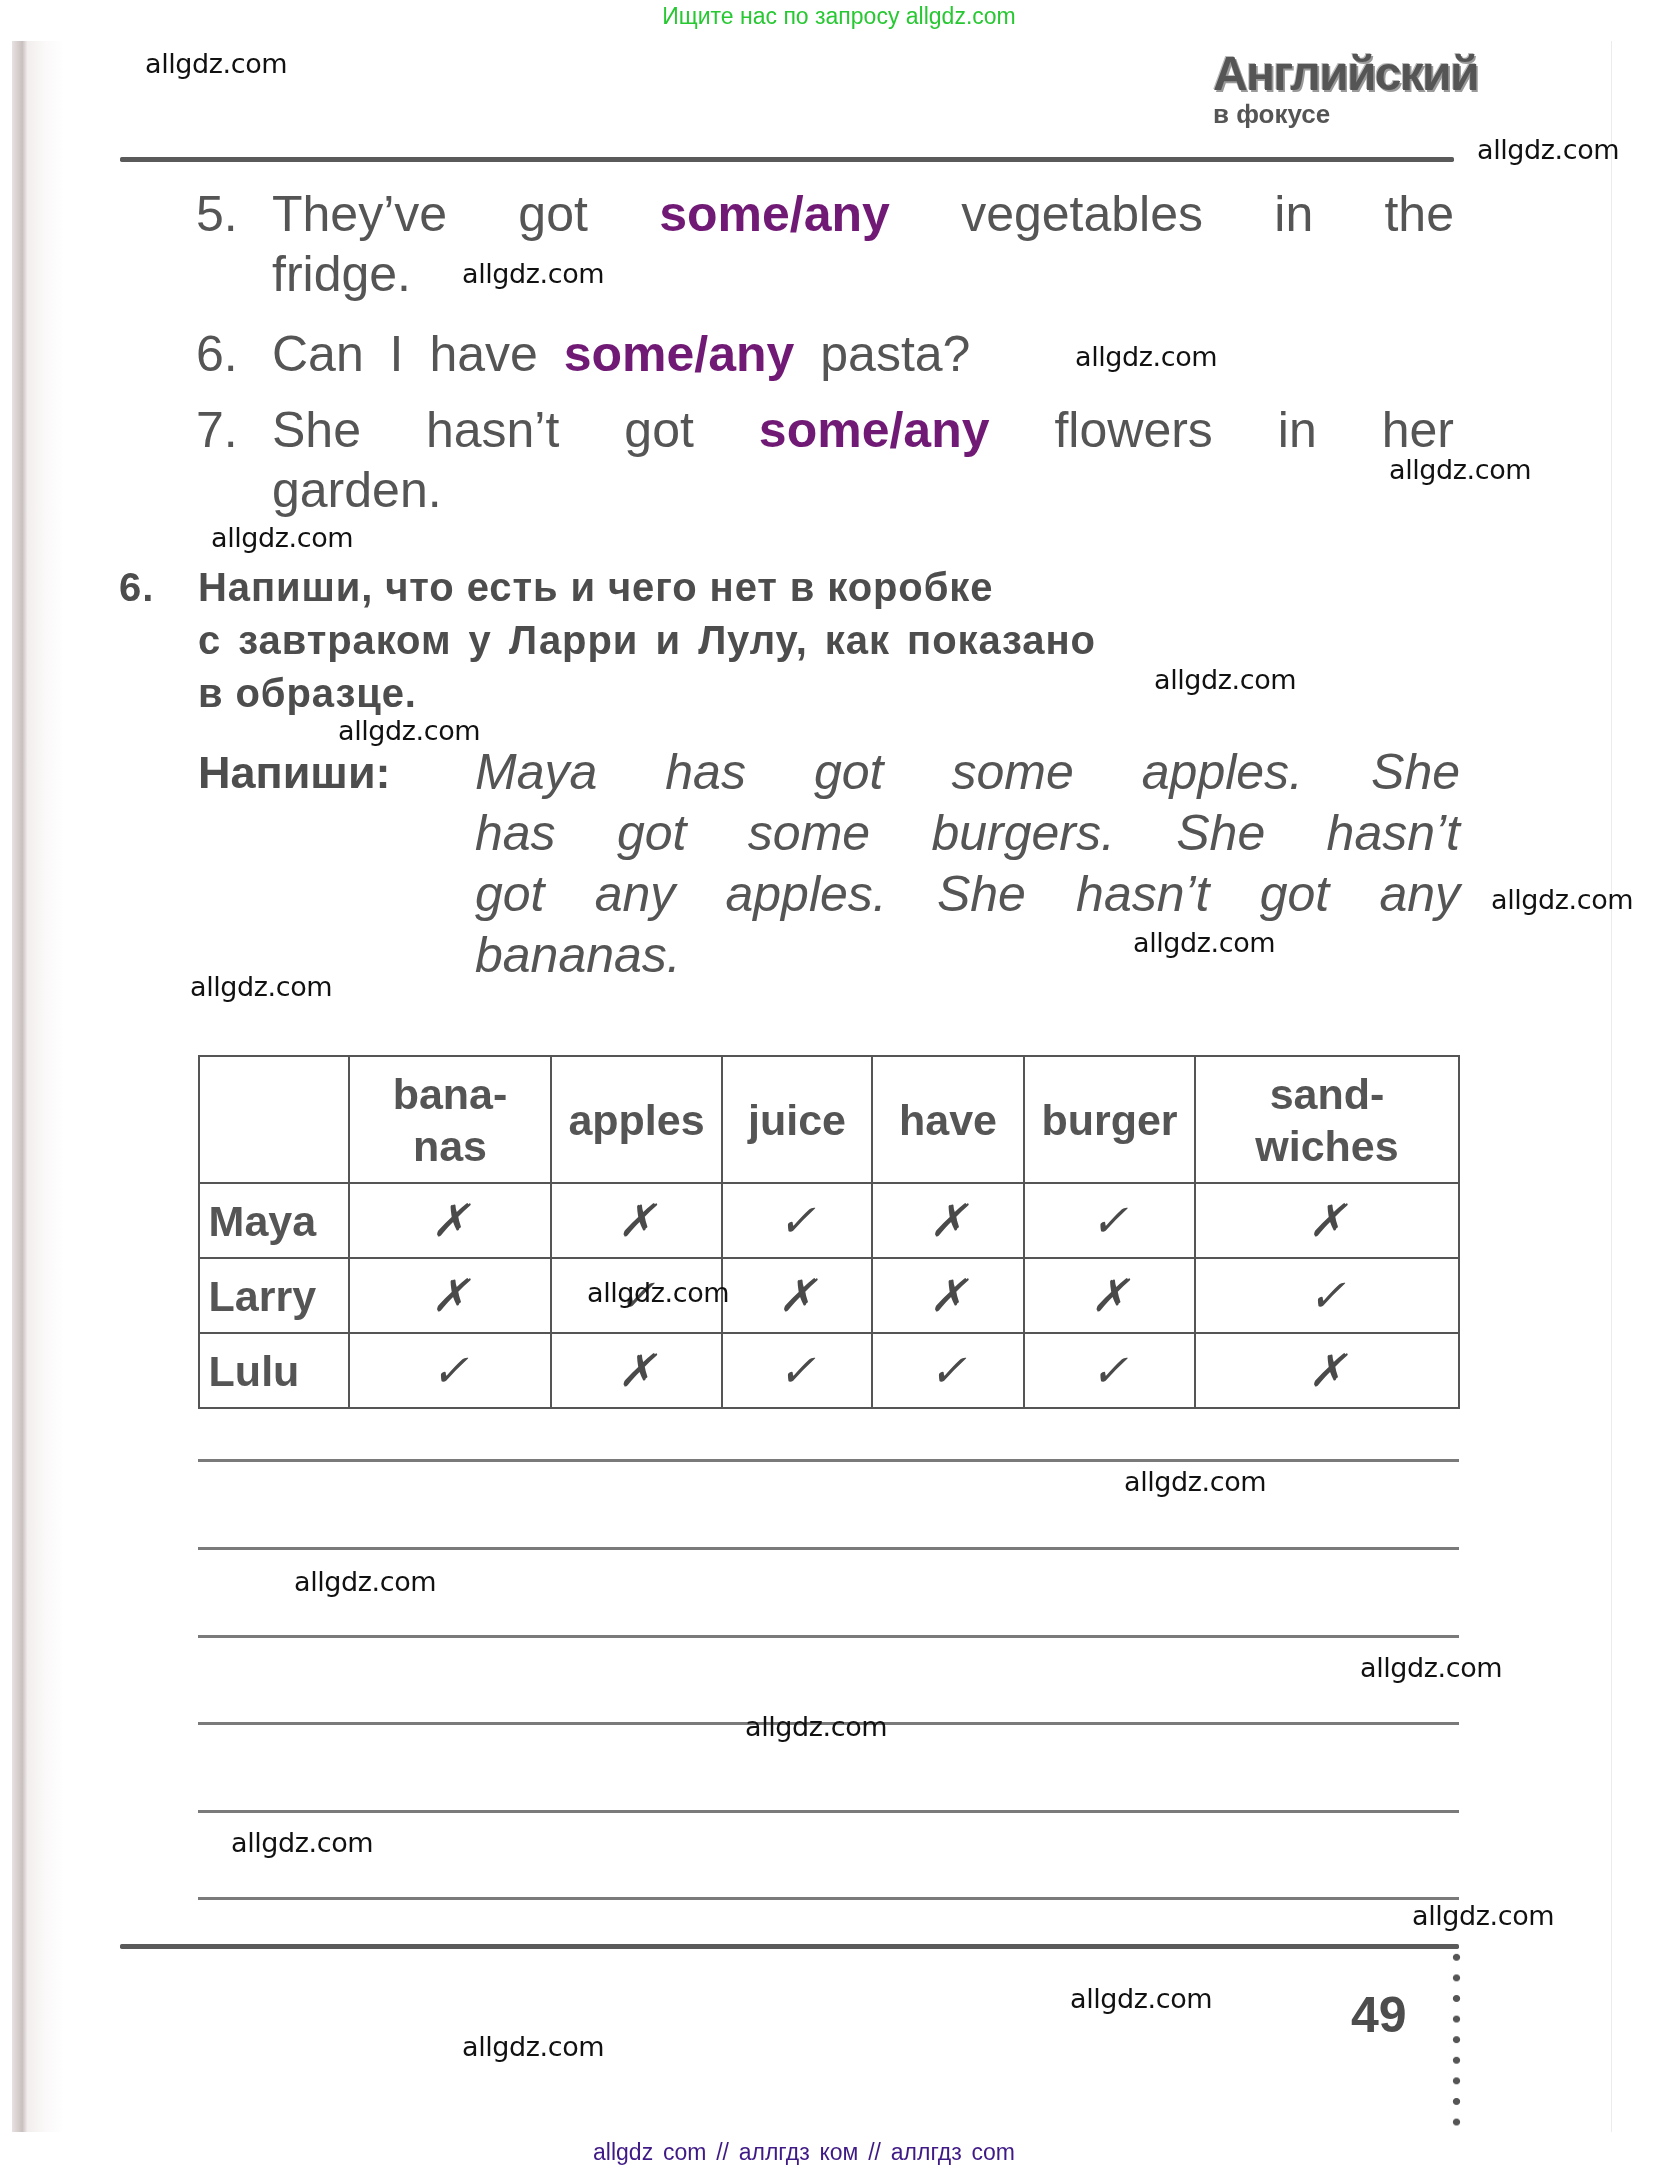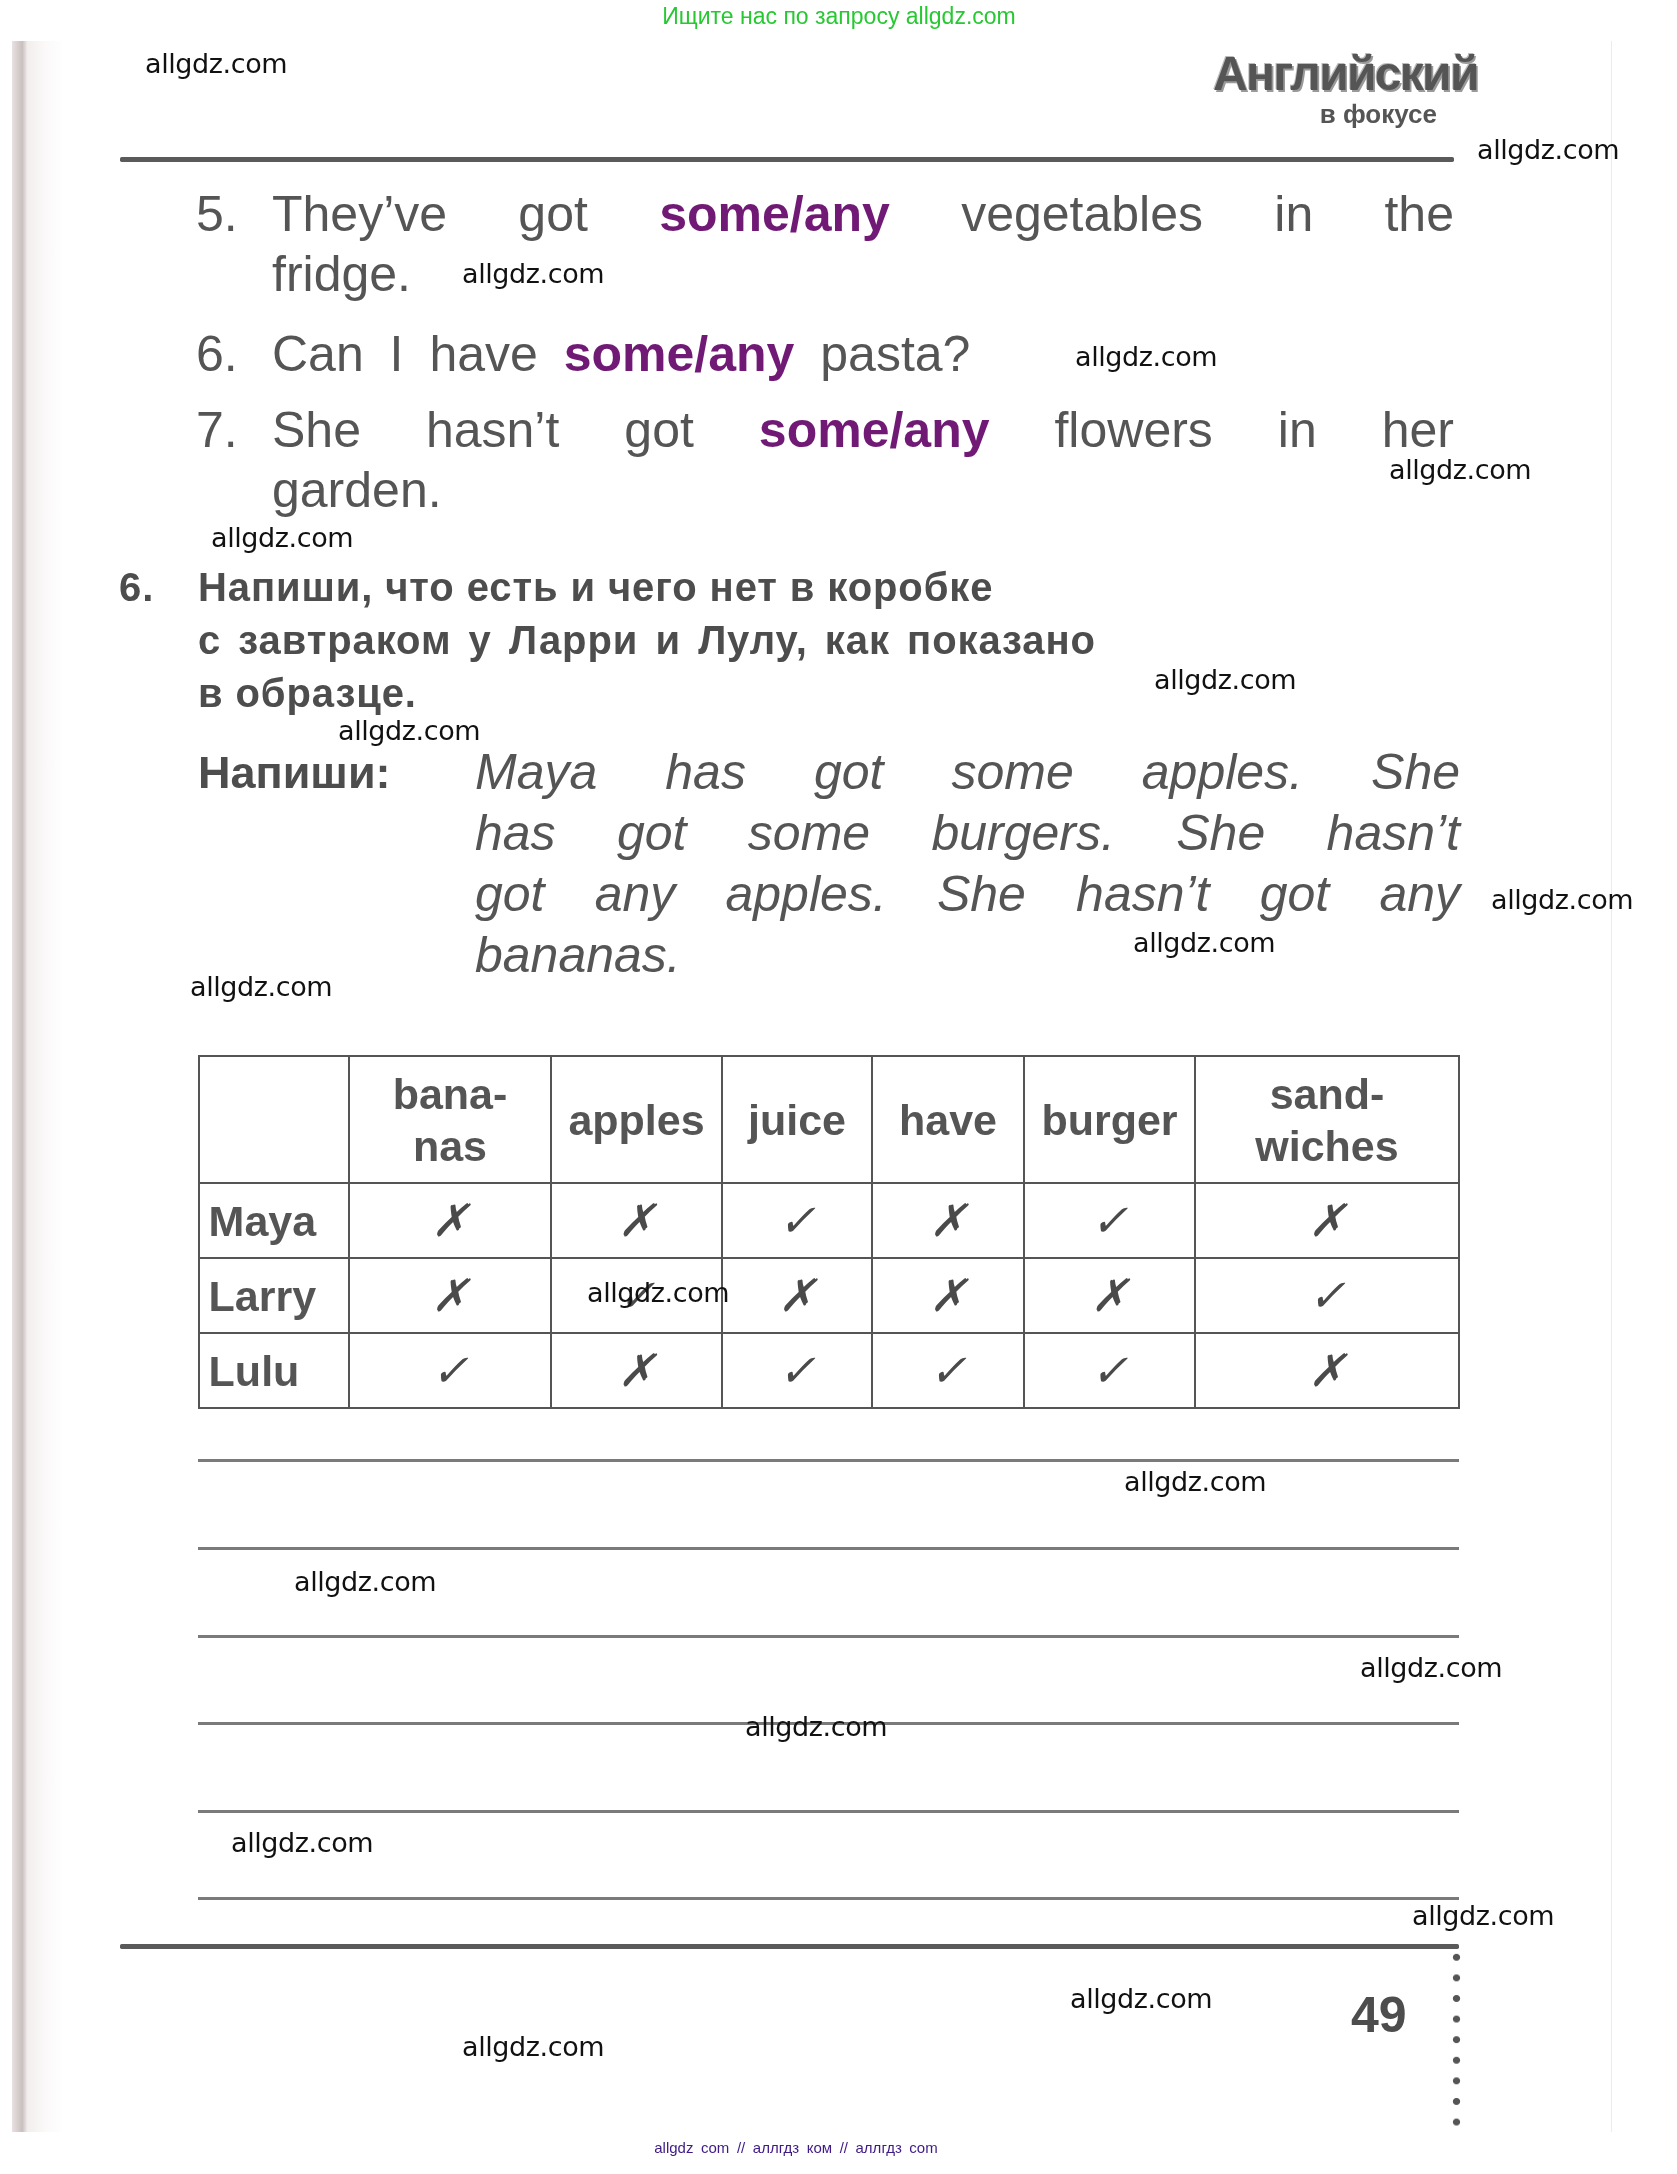--- a/index.html
+++ b/index.html
@@ -1,26 +1,26 @@
 <!DOCTYPE html>
 <html style="font-size:13.8px"><head>
 <meta charset="utf-8">
 <style>
   html, body { margin:0; padding:0; }
   body { width:1678px; height:2174px; position:relative; background:#ffffff; overflow:hidden;
          font-family:"Liberation Sans", sans-serif; color:#4a4a4a; }
   .abs { position:absolute; }
   .top-banner { left:0; width:1678px; top:3.4px; text-align:center; font-size:23px; color:#27c832; }
-  .bottom-banner { left:0; width:1592px; top:2139px; text-align:center; font-size:15px; color:#3f1a86; word-spacing:3.4px; }
+  .bottom-banner { left:8px; width:1592px; top:2139px; text-align:center; font-size:23px; color:#3f1a86; word-spacing:3.4px; }
   .page { left:12px; top:41px; width:1599px; height:2091px; background:#fff; border-right:1.7px solid #ececec; }
   .binding { left:12px; top:41px; width:52px; height:2091px;
              background:linear-gradient(to right,#e9e2e2 0px,#c9bfbf 10.3px,#f3eeee 15.5px,#fbf9f9 34px,#ffffff 52px); }
   .rule { height:5.2px; background:#5a5a5a; border-radius:1.7px; }
   .thin-rule { height:2.6px; background:#7a7a7a; }
-  .logo { left:1213px; top:50px; width:224px; text-align:right; color:#555; }
+  .logo { left:1213px; top:50px; width:224px; text-align:left; color:#555; }
   .logo-main { font-size:48px; font-weight:bold; letter-spacing:-1.7px; line-height:48px;
                text-shadow:1.7px 1.7px 0 #999, -0.9px -0.9px 0 #bbb; }
   .logo-sub { font-size:26px; font-weight:bold; line-height:27.5px; margin-top:3.4px; }
   .wm { font-size:27px; color:#111; font-family:"DejaVu Sans", sans-serif; letter-spacing:-0.4px; }
   .ex { font-size:50px; color:#555; line-height:60px; }
   .ex b { color:#701a75; }
   .num { position:absolute; left:0; }
   .just { text-align:justify; text-align-last:justify; }
   .task-h { font-size:40px; font-weight:bold; color:#4d4d4d; line-height:53px; letter-spacing:0.9px; }
   .sample-lbl { font-size:45px; font-weight:bold; color:#4d4d4d; }

